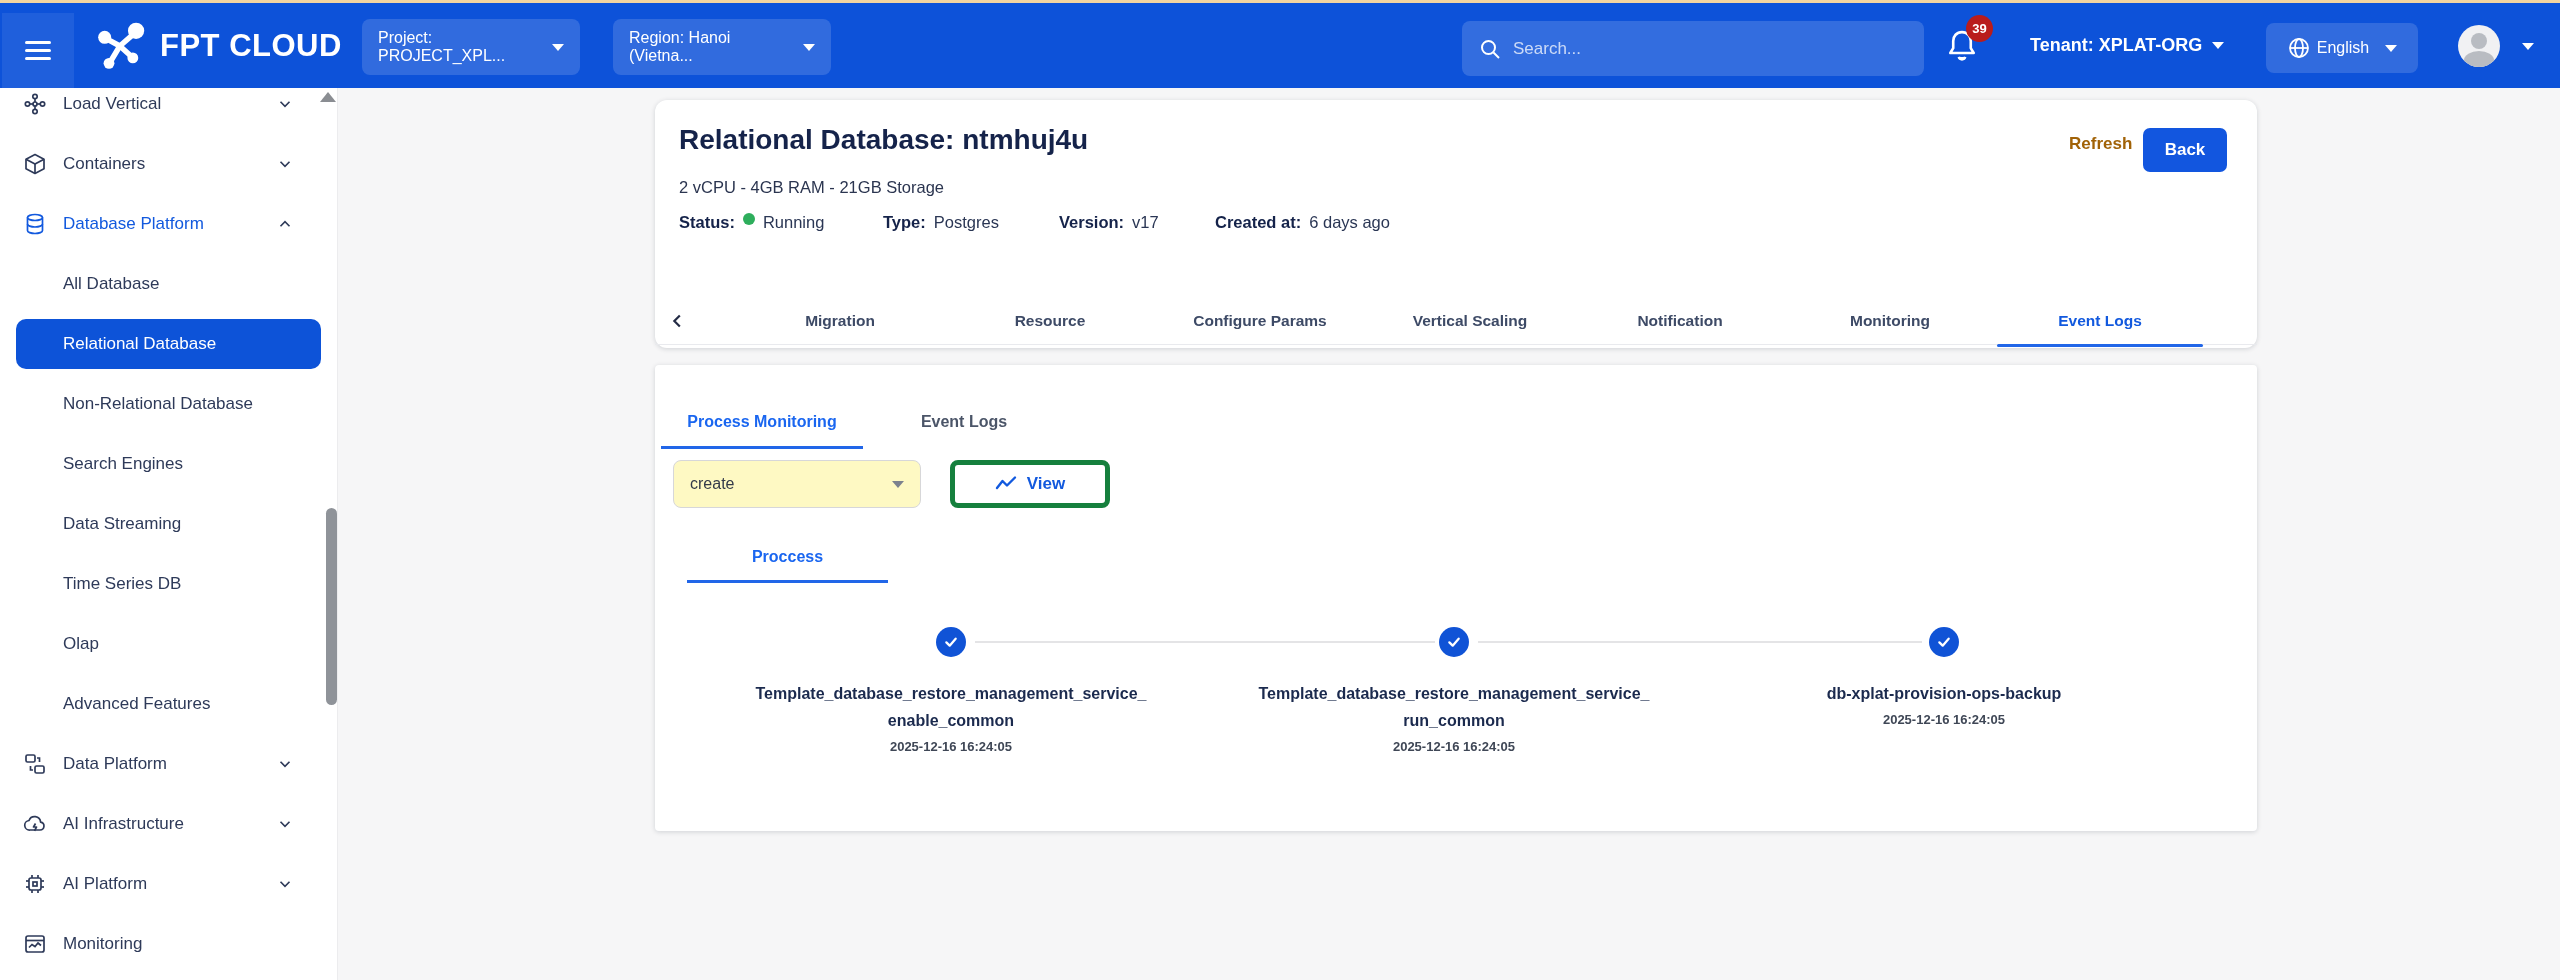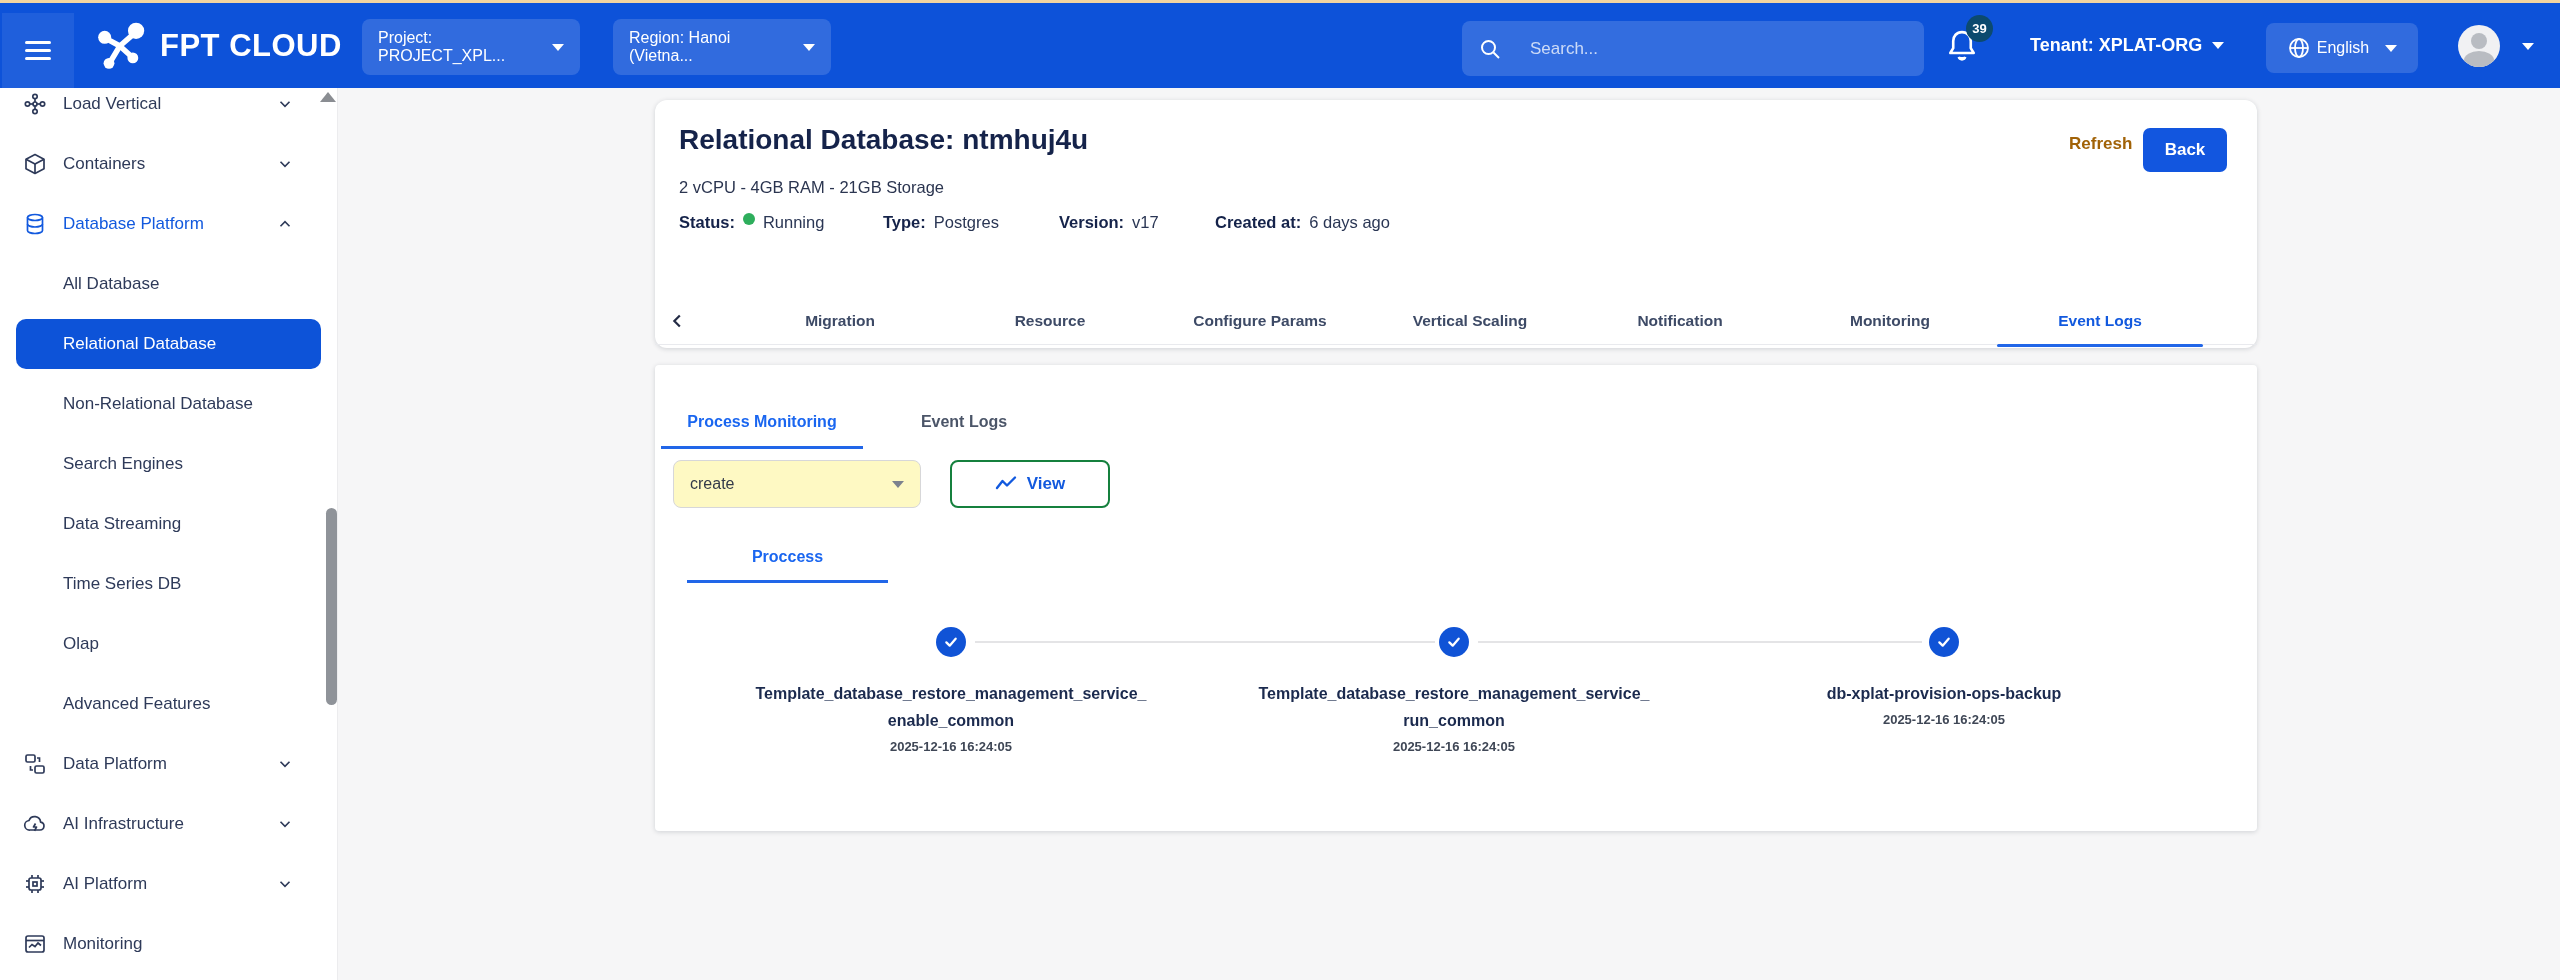--- a/index.html
+++ b/index.html
@@ -18,25 +18,25 @@
   .tb-pill { position:absolute; top:16px; height:56px; background:rgba(255,255,255,.15);
              border-radius:8px; display:flex; align-items:center; padding:0 16px;
              color:#fff; font-size:16px; cursor:pointer; }
   .pill-project { left:362px; width:218px; justify-content:space-between; }
   .pill-region  { left:613px; width:218px; justify-content:space-between; }
   .caret { width:0; height:0; border-left:6px solid transparent; border-right:6px solid transparent;
            border-top:7px solid #fff; margin-left:10px; flex:none; }
   .search-box { position:absolute; left:1462px; top:18px; width:462px; height:55px;
                 background:rgba(255,255,255,.16); border-radius:8px; display:flex; align-items:center; padding:0 16px; }
   .search-box input { background:transparent; border:none; outline:none; color:#fdba74;
-                      font-size:17px; width:100%; margin-left:28px; font-family:"Liberation Sans", sans-serif; }
+                      font-size:17px; width:100%; margin-left:11px; font-family:"Liberation Sans", sans-serif; }
   .search-box input::placeholder { color:rgba(255,255,255,.75); }
   .bell-wrap { position:absolute; left:1944px; top:24px; width:46px; height:46px; cursor:pointer; }
   .badge { position:absolute; left:22px; top:-12px; min-width:27px; height:27px; border-radius:14px;
-           background:#0c4a6e; color:#fff; font-size:13px; font-weight:700;
+           background:#b91c1c; color:#fff; font-size:13px; font-weight:700;
            display:flex; align-items:center; justify-content:center; padding:0 5px; }
   .tenant { position:absolute; left:2030px; top:0; height:85px; display:flex; align-items:center;
             color:#fff; font-size:18px; font-weight:700; cursor:pointer; }
   .pill-lang { left:2266px; top:20px; height:50px; width:152px; gap:6px; padding:0 12px; justify-content:center; }
   .avatar-wrap { position:absolute; left:2458px; top:22px; display:flex; align-items:center; gap:12px; cursor:pointer; }
   .avatar { width:42px; height:42px; border-radius:50%; background:#f1f1f3; position:relative; overflow:hidden; }
   .avatar .head { position:absolute; left:13px; top:8px; width:16px; height:16px; border-radius:50%; background:#b9bcc2; }
   .avatar .body { position:absolute; left:6px; top:26px; width:30px; height:18px; border-radius:50% 50% 0 0; background:#b9bcc2; }
 
   
@@ -89,21 +89,21 @@
   .itab { width:202px; height:54px; display:flex; align-items:center; justify-content:center;
           font-size:16px; font-weight:700; color:#4b5568; cursor:pointer; position:relative; }
   .itab.active { color:#1a66f0; }
   .itab.active::after { content:""; position:absolute; left:0; right:0; bottom:0; height:3px; background:#2166e8; }
   .filter-select { position:absolute; left:18px; top:95px; width:248px; height:48px; border:1px solid #d7d7d9;
                    border-radius:8px; display:flex; align-items:center; justify-content:space-between;
                    padding:0 16px; font-size:16px; color:#333a49; cursor:pointer; background:#fef9c3; }
   .sel-caret { width:0; height:0; border-left:6px solid transparent; border-right:6px solid transparent;
                border-top:7px solid #7c828e; }
   .view-btn { position:absolute; left:295px; top:95px; width:160px; height:48px; background:#fff;
-              border:2px solid #15803d; border-radius:8px; display:flex; align-items:center; justify-content:center;
+              border:5px solid #15803d; border-radius:8px; display:flex; align-items:center; justify-content:center;
               gap:10px; color:#1259de; font-size:17px; font-weight:700; cursor:pointer; font-family:inherit; }
   .process-tabs { position:absolute; left:32px; top:165px; display:flex; }
   .ptab { width:201px; height:53px; display:flex; align-items:center; justify-content:center;
           font-size:16px; font-weight:700; color:#1a66f0; cursor:pointer; position:relative; }
   .ptab::after { content:""; position:absolute; left:0; right:0; bottom:0; height:3px; background:#2166e8; }
 
   .tl-circle { position:absolute; top:262px; width:30px; height:30px; border-radius:50%; background:#1053d6;
                display:flex; align-items:center; justify-content:center; }
   .tl-line { position:absolute; top:276px; height:2px; background:#e4e4e6; }
   .tl-step { position:absolute; top:315px; width:470px; text-align:center; }

